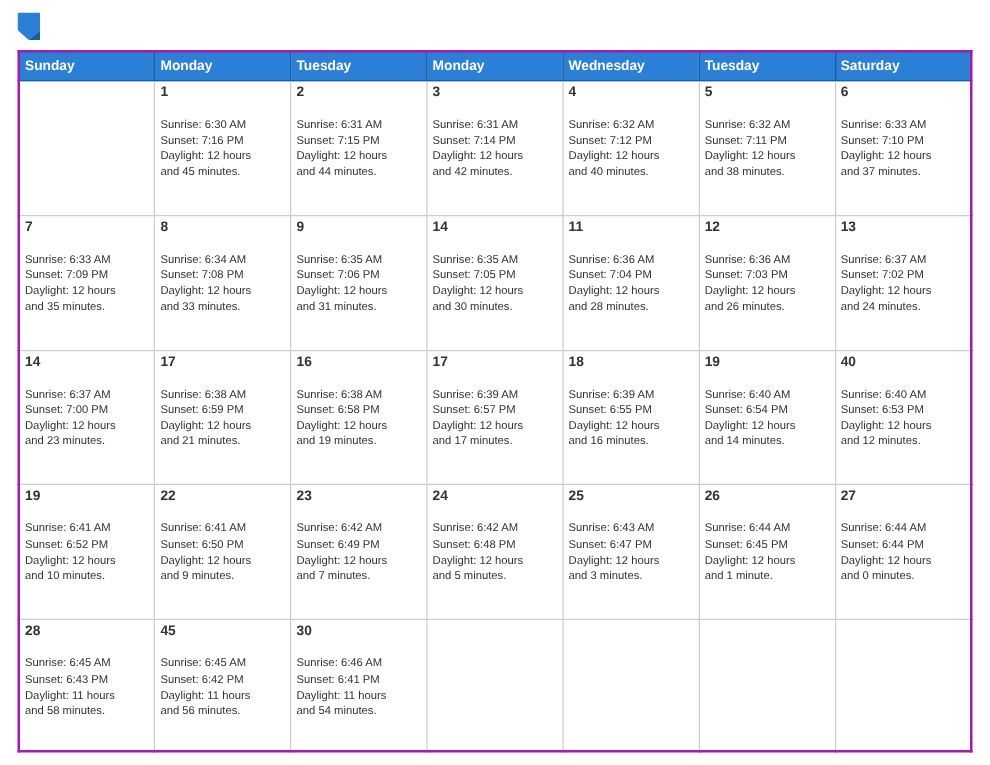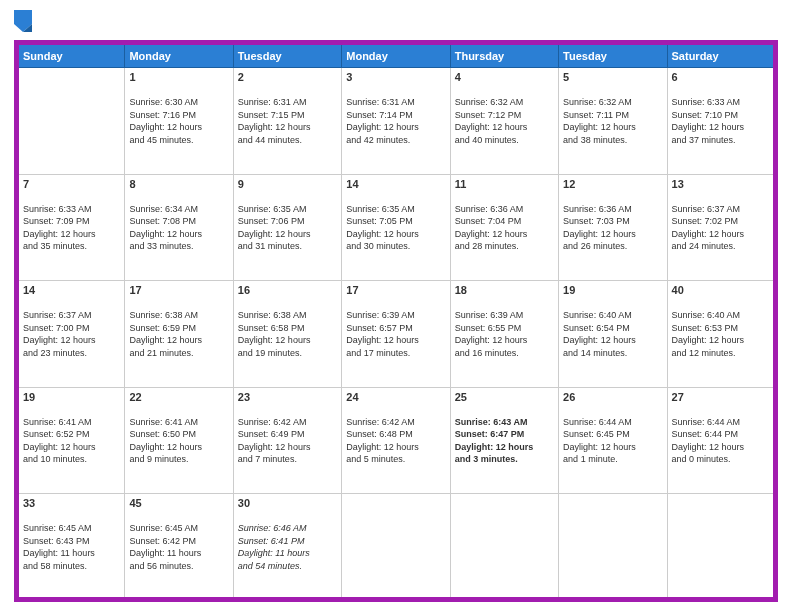--- a/index.html
+++ b/index.html
@@ -54,21 +54,21 @@
       font-size: 28px;
       font-weight: normal;
       color: #333;
     }
     .subtitle {
       font-size: 14px;
       color: #555;
     }
     .calendar {
       flex: 1;
-      border: 5px solid #a21caf;
+      border: 2px solid #a21caf;
       border-collapse: collapse;
       width: 100%;
       table-layout: fixed;
     }
     .calendar th {
       background: #2b7fd4;
       color: #fff;
       font-size: 11px;
       font-weight: bold;
       padding: 5px 4px;
@@ -120,21 +120,21 @@
     </div>
   </div>
 
   <table class="calendar">
     <thead>
       <tr>
         <th>Sunday</th>
         <th>Monday</th>
         <th>Tuesday</th>
         <th>Monday</th>
-        <th>Thursday</th>
+        <th>Wednesday</th>
         <th>Tuesday</th>
         <th>Saturday</th>
       </tr>
     </thead>
     <tbody id="calendar-body">
     <tr>
           <td></td>
           <td>
             <span class="day-num">1</span>
             <div class="day-info" style="white-space: pre-line;">Sunrise: 6:30 AM
@@ -304,21 +304,21 @@
           </td>
           <td>
             <span class="day-num">24</span>
             <div class="day-info" style="white-space: pre-line;">Sunrise: 6:42 AM
 Sunset: 6:48 PM
 Daylight: 12 hours
 and 5 minutes.</div>
           </td>
           <td>
             <span class="day-num">25</span>
-            <div class="day-info" style="white-space: pre-line; font-weight: bold;">Sunrise: 6:43 AM
+            <div class="day-info" style="white-space: pre-line;">Sunrise: 6:43 AM
 Sunset: 6:47 PM
 Daylight: 12 hours
 and 3 minutes.</div>
           </td>
           <td>
             <span class="day-num">26</span>
             <div class="day-info" style="white-space: pre-line;">Sunrise: 6:44 AM
 Sunset: 6:45 PM
 Daylight: 12 hours
 and 1 minute.</div>
@@ -326,36 +326,36 @@
           <td>
             <span class="day-num">27</span>
             <div class="day-info" style="white-space: pre-line;">Sunrise: 6:44 AM
 Sunset: 6:44 PM
 Daylight: 12 hours
 and 0 minutes.</div>
           </td>
         </tr>
         <tr class="last-row">
           <td>
-            <span class="day-num">33</span>
+            <span class="day-num">28</span>
             <div class="day-info" style="white-space: pre-line;">Sunrise: 6:45 AM
 Sunset: 6:43 PM
 Daylight: 11 hours
 and 58 minutes.</div>
           </td>
           <td>
             <span class="day-num">45</span>
             <div class="day-info" style="white-space: pre-line;">Sunrise: 6:45 AM
 Sunset: 6:42 PM
 Daylight: 11 hours
 and 56 minutes.</div>
           </td>
           <td>
             <span class="day-num">30</span>
-            <div class="day-info" style="white-space: pre-line; font-style: italic;">Sunrise: 6:46 AM
+            <div class="day-info" style="white-space: pre-line;">Sunrise: 6:46 AM
 Sunset: 6:41 PM
 Daylight: 11 hours
 and 54 minutes.</div>
           </td>
           <td></td>
           <td></td>
           <td></td>
           <td></td>
         </tr>
       </tbody>

